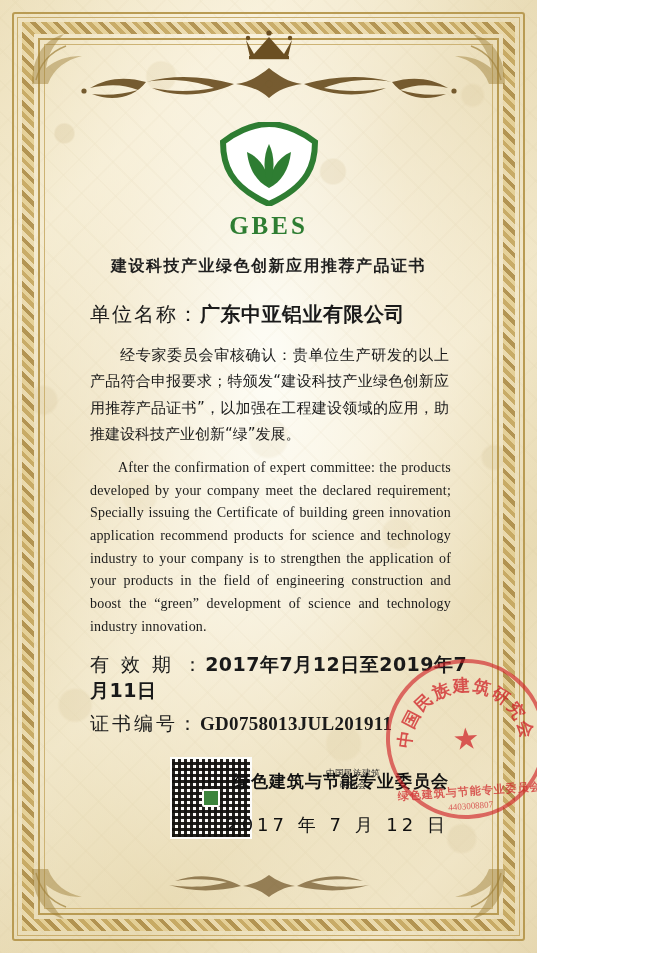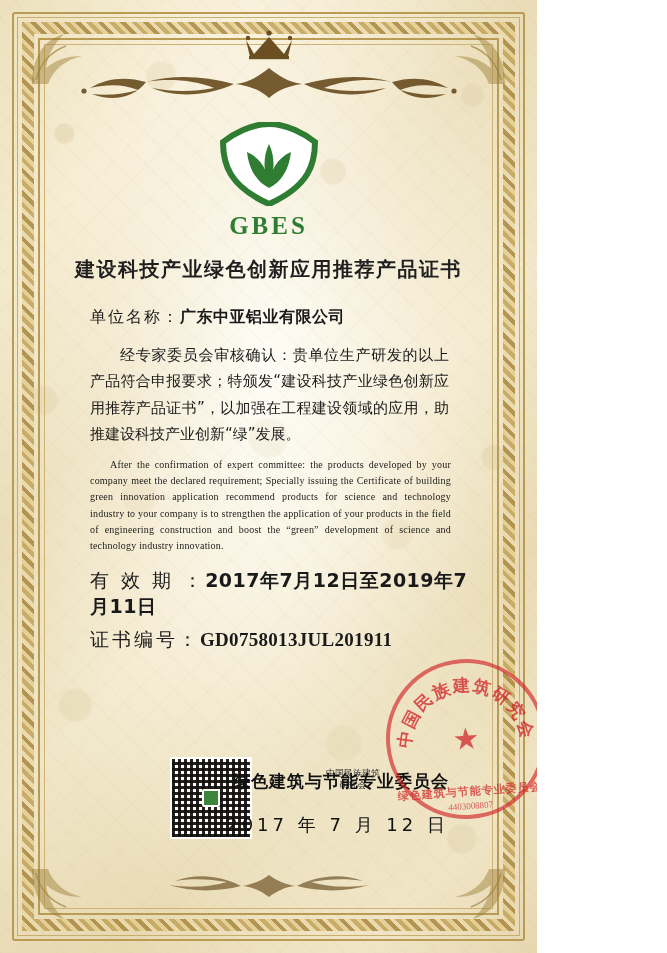--- a/index.html
+++ b/index.html
@@ -144,33 +144,33 @@
     font-weight: bold;
     letter-spacing: 3px;
     color: #2e7d32;
     margin-top: 2px;
   }
 
   .title {
     margin-top: 16px;
     text-align: center;
     font-family: "DejaVu Sans", sans-serif;
-    font-size: 20px;
+    font-size: 16px;
     font-weight: bold;
     letter-spacing: 1.5px;
     color: #1f1f1f;
   }
 
   .fields {
     margin-top: 24px;
     padding-left: 30px;
   }
   .field-row {
     font-family: "DejaVu Sans", sans-serif;
-    font-size: 16px;
+    font-size: 20px;
     color: #1a1a1a;
     margin-bottom: 9px;
     letter-spacing: .5px;
     white-space: nowrap;
   }
   .field-label { letter-spacing: 2px; }
   .field-value { font-weight: bold; }
 
   .para {
     margin-top: 14px;
@@ -180,21 +180,21 @@
     line-height: 1.75;
     color: #1a1a1a;
     text-align: justify;
     text-indent: 2em;
   }
 
   .para-en {
     margin-top: 10px;
     padding: 0 26px 0 30px;
     font-family: "Liberation Serif", serif;
-    font-size: 10px;
+    font-size: 14px;
     line-height: 1.62;
     color: #1a1a1a;
     text-align: justify;
     text-indent: 2em;
     letter-spacing: .2px;
   }
 
   .meta {
     margin-top: 14px;
     padding-left: 30px;

